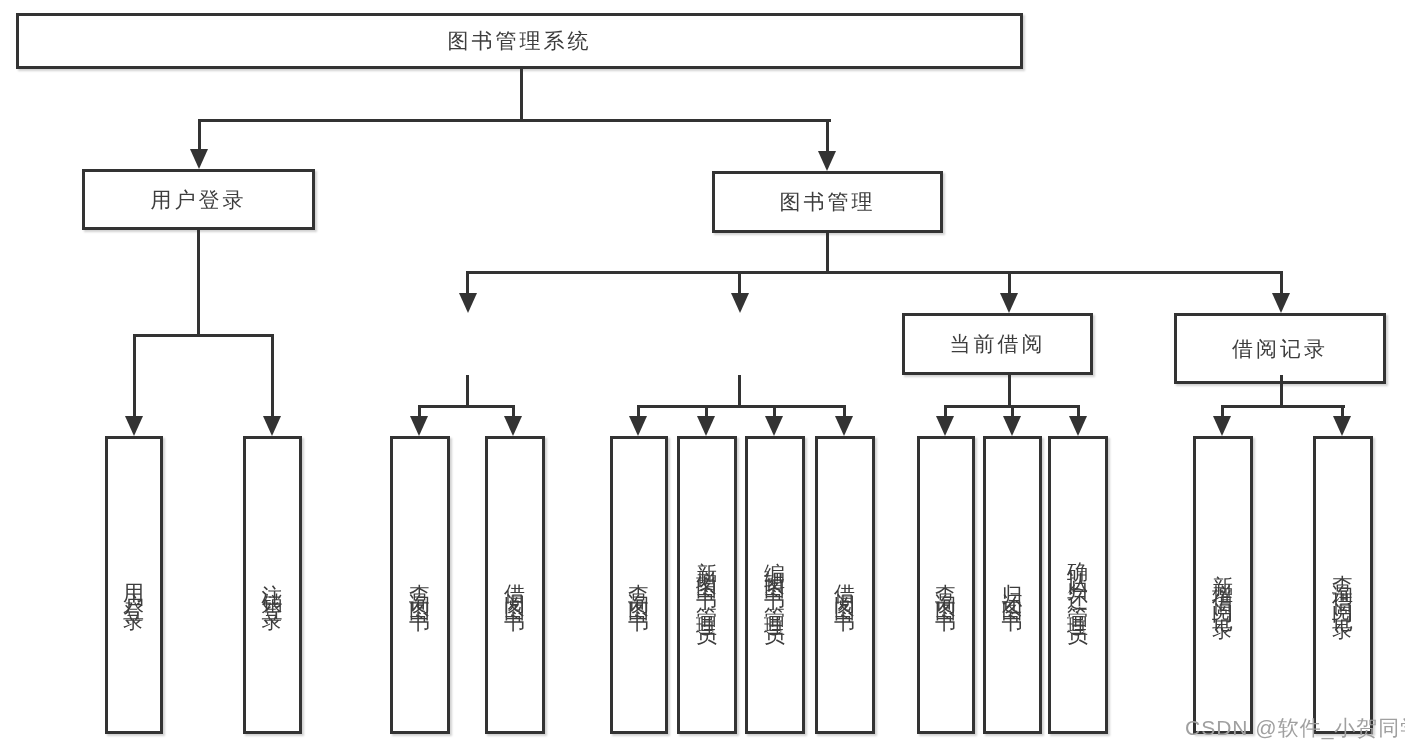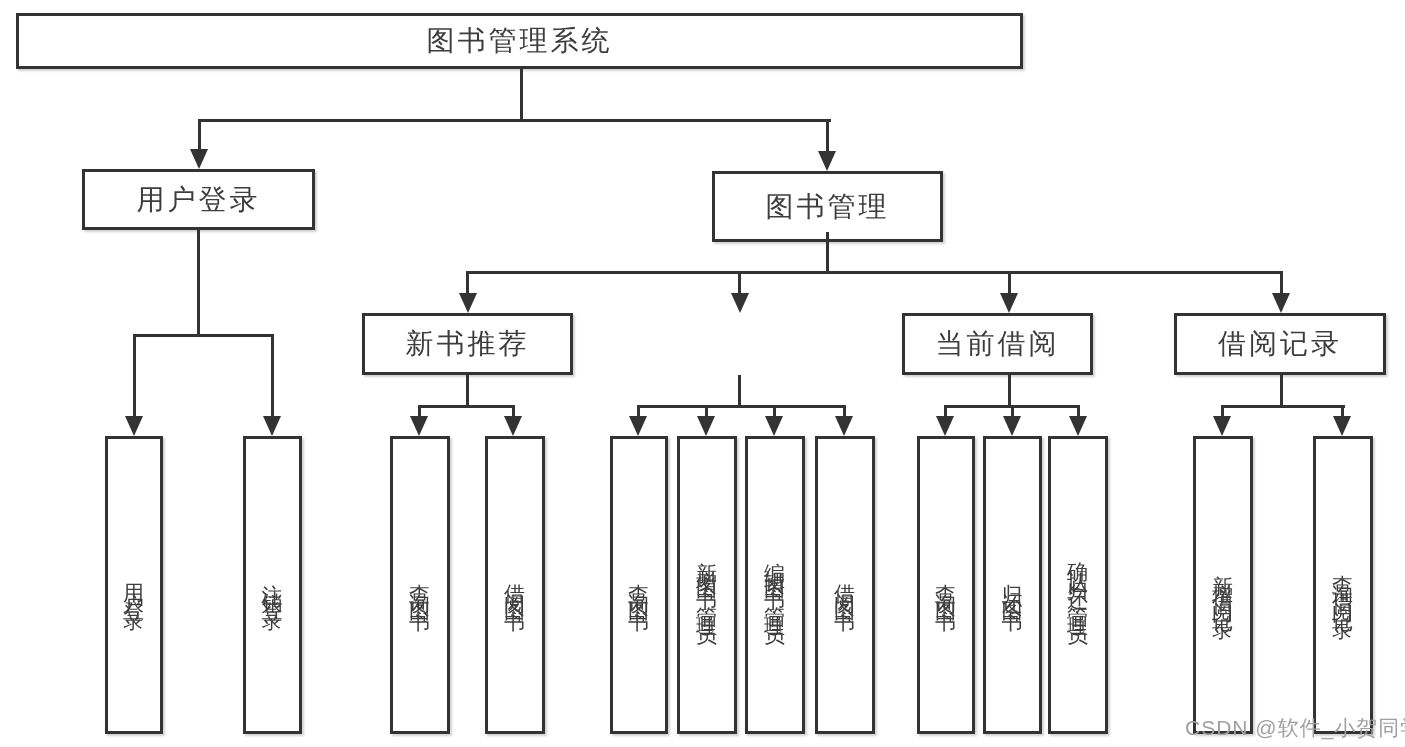--- a/index.html
+++ b/index.html
@@ -15,21 +15,21 @@
     background:var(--bg);
     overflow:hidden;
     font-family:"Liberation Sans","DejaVu Sans",sans-serif;
   }
   .b{
     position:absolute;
     box-sizing:border-box;
     border:3px solid var(--line);
     background:#ffffff;
     display:flex;align-items:center;justify-content:center;
-    font-size:28px;letter-spacing:3px;color:var(--text);
+    font-size:21px;letter-spacing:3px;color:var(--text);
     box-shadow:2px 2px 2px rgba(0,0,0,0.18);
   }
   .leaf{
     writing-mode:vertical-rl;
     text-orientation:mixed;
     letter-spacing:9px;
     font-size:21px;
     line-height:1;
   }
   .h{position:absolute;height:3px;background:var(--line);}
@@ -49,25 +49,24 @@
   }
 </style>
 </head>
 <body>
 
 <div id="canvas">
 
   <div class="b" style="left:16px;top:13px;width:1007px;height:56px;">图书管理系统</div>
 
   <div class="b" style="left:82px;top:169px;width:233px;height:61px;">用户登录</div>
-  <div class="b" style="left:712px;top:171px;width:231px;height:71px;">图书管理</div>
+  <div class="b" style="left:712px;top:171px;width:231px;height:62px;">图书管理</div>
 
-  <div class="b" style="left:362px;top:313px;width:211px;height:62px;">新书推荐</div>
   <div class="b" style="left:902px;top:313px;width:191px;height:62px;">当前借阅</div>
-  <div class="b" style="left:1174px;top:313px;width:212px;height:62px;">借阅记录</div>
+  <div class="b" style="left:1174px;top:313px;width:212px;height:71px;">借阅记录</div>
 
   <div class="b leaf" style="left:105px;top:436px;width:58px;height:298px;">用户登录</div>
   <div class="b leaf" style="left:243px;top:436px;width:59px;height:298px;">注销登录</div>
 
   <div class="b leaf" style="left:390px;top:436px;width:60px;height:298px;">查询图书</div>
   <div class="b leaf" style="left:485px;top:436px;width:60px;height:298px;">借阅图书</div>
 
   <div class="b leaf" style="left:610px;top:436px;width:58px;height:298px;">查询图书</div>
   <div class="b leaf" style="left:677px;top:436px;width:60px;height:298px;">新增图书（管理员）</div>
   <div class="b leaf" style="left:745px;top:436px;width:60px;height:298px;">编辑图书（管理员）</div>

